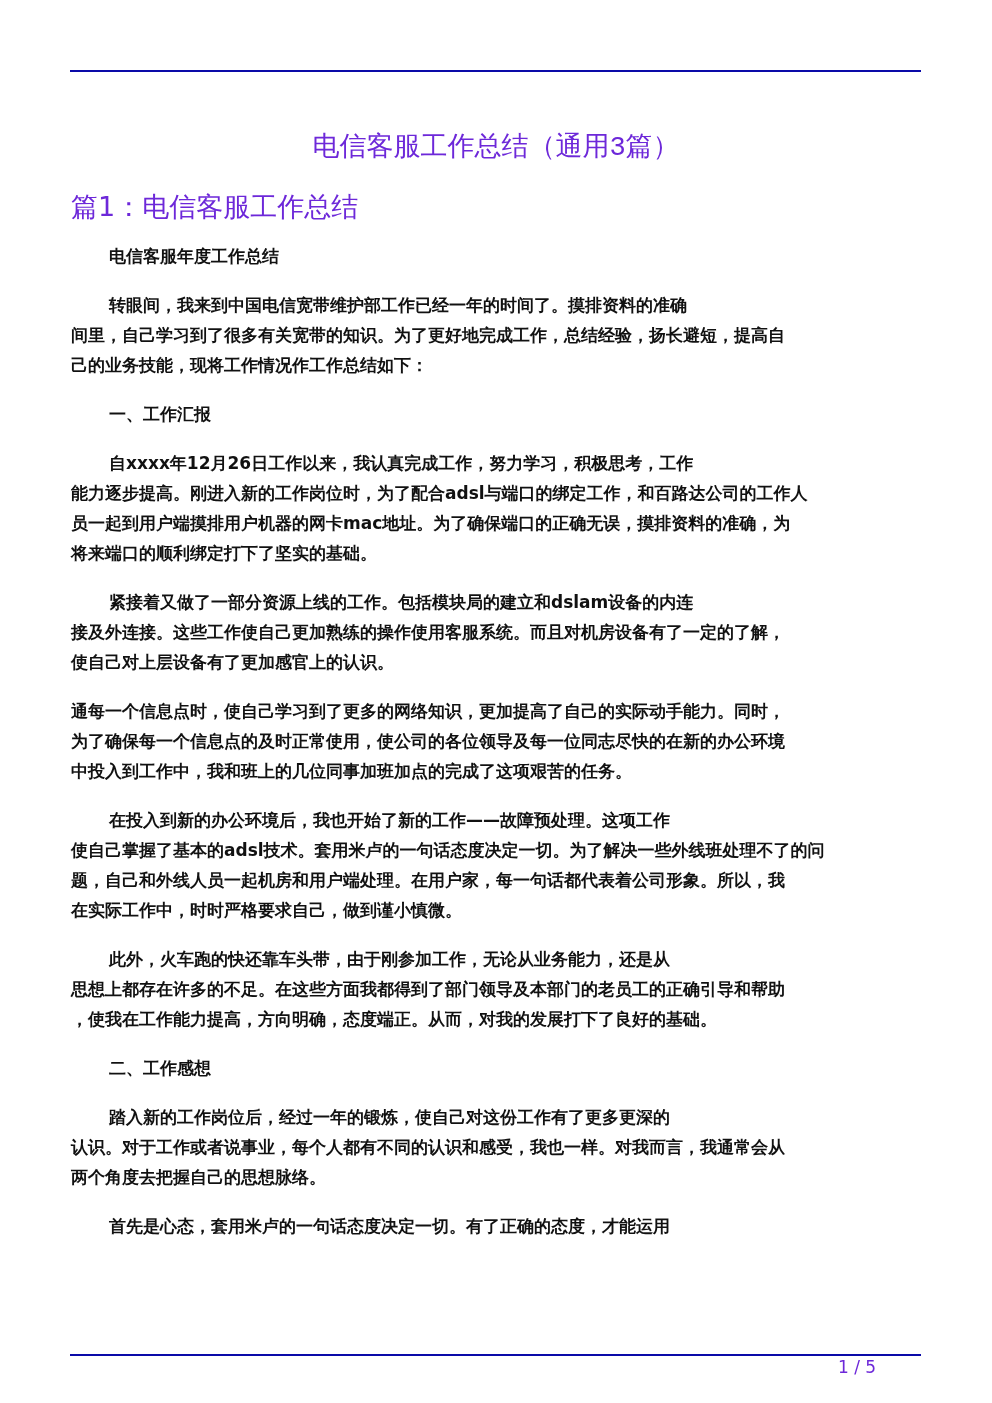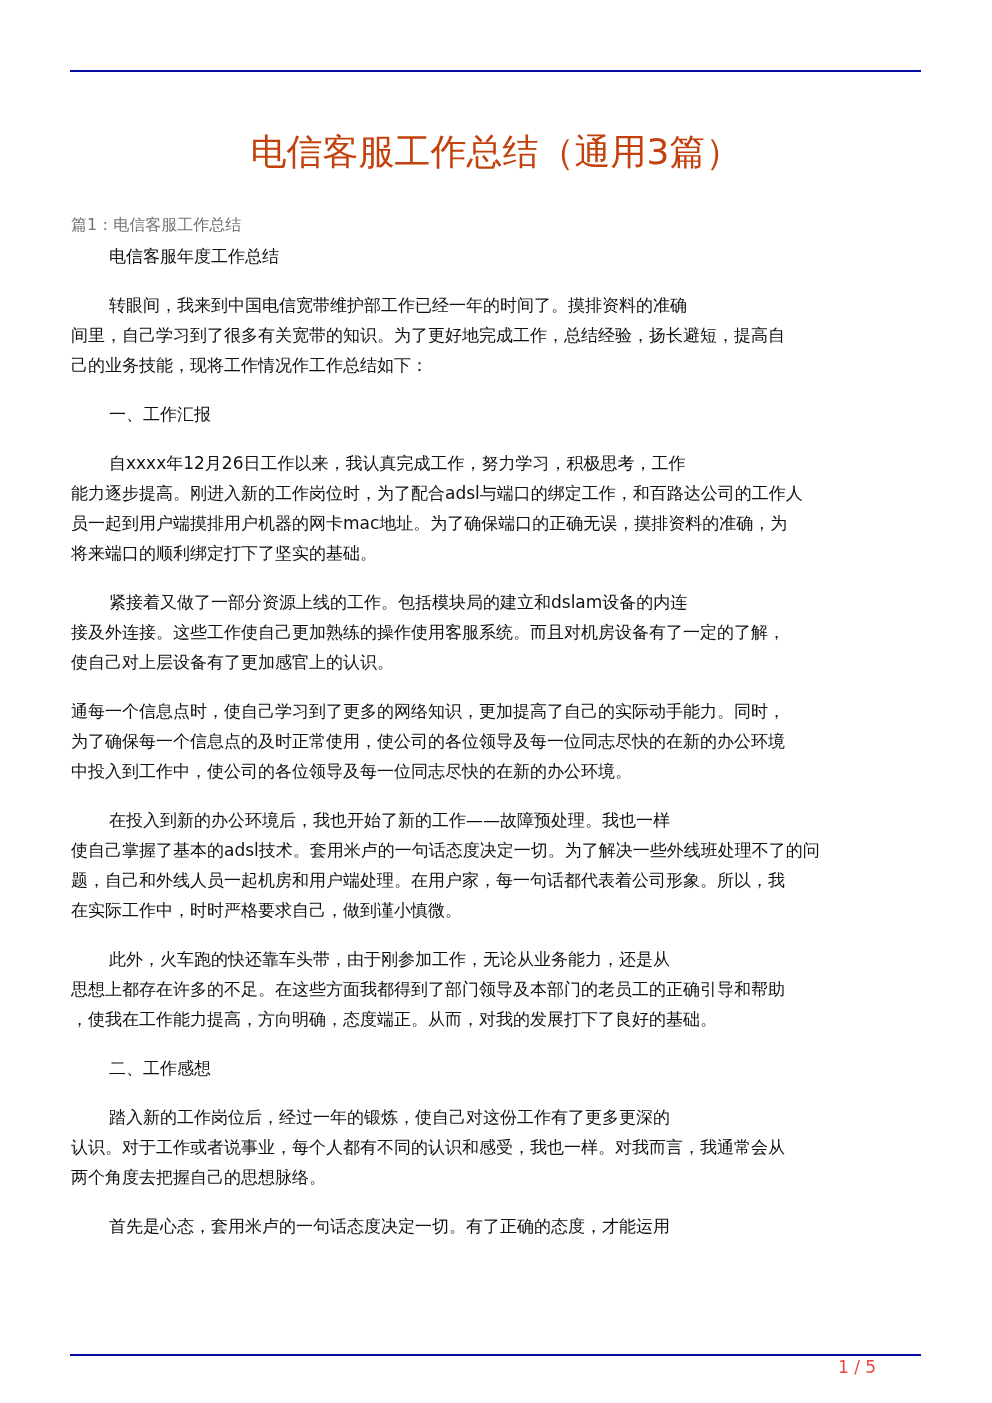--- a/index.html
+++ b/index.html
@@ -2,29 +2,29 @@
 <html><head>
 <meta charset="utf-8">
 <style>
   html, body { margin: 0; padding: 0; background: #ffffff; }
   body { width: 992px; height: 1403px; position: relative; overflow: hidden;
          font-family: "DejaVu Sans", "Liberation Sans", sans-serif; color: #111; }
   .rule { position: absolute; left: 70px; width: 851px; height: 2px; background: #0a0aa8; }
   .rule.top { top: 70px; }
   .rule.bottom { top: 1354px; }
   .doc-title { position: absolute; top: 128px; left: 0; width: 992px; text-align: center;
-               font-size: 36px; color: #c2410c; letter-spacing: 0px; }
-  .section-title { position: absolute; top: 189px; left: 71px; font-size: 16px; color: #737373; margin-top: 26px; }
-  .content { position: absolute; top: 241px; left: 71px; width: 852px; }
+               font-size: 27px; color: #6d28d9; letter-spacing: 0px; font-family: Liberation Mono, monospace; }
+  .section-title { position: absolute; top: 189px; left: 71px; font-size: 27px; color: #6d28d9; }
+  .content { position: absolute; top: 241px; left: 71px; width: 852px; font-weight: bold; }
   .para { font-size: 17px; line-height: 30px; margin: 0 0 19px 0; text-indent: 38px; text-align: justify; }
   .para .line { display: block; white-space: nowrap; }
   .para .line.first { text-indent: 38px; }
   .para .line.cont { text-indent: 0; }
   .para { text-indent: 0; }
-  .page-num { position: absolute; top: 1357px; left: 838px; font-size: 17px; color: #ef4444; }
+  .page-num { position: absolute; top: 1357px; left: 838px; font-size: 17px; color: #6d28d9; }
 </style>
 </head>
 <body>
 
 <div class="rule top"></div>
 
 <div class="doc-title">电信客服工作总结（通用3篇）</div>
 
 <div class="section-title">篇1：电信客服工作总结</div>
 
@@ -47,24 +47,24 @@
     <span class="line cont">将来端口的顺利绑定打下了坚实的基础。</span>
   </p>
   <p class="para">
     <span class="line first">紧接着又做了一部分资源上线的工作。包括模块局的建立和dslam设备的内连</span>
     <span class="line cont">接及外连接。这些工作使自己更加熟练的操作使用客服系统。而且对机房设备有了一定的了解，</span>
     <span class="line cont">使自己对上层设备有了更加感官上的认识。</span>
   </p>
   <p class="para">
     <span class="line cont">通每一个信息点时，使自己学习到了更多的网络知识，更加提高了自己的实际动手能力。同时，</span>
     <span class="line cont">为了确保每一个信息点的及时正常使用，使公司的各位领导及每一位同志尽快的在新的办公环境</span>
-    <span class="line cont">中投入到工作中，使公司的各位领导及每一位同志尽快的在新的办公环境。</span>
+    <span class="line cont">中投入到工作中，我和班上的几位同事加班加点的完成了这项艰苦的任务。</span>
   </p>
   <p class="para">
-    <span class="line first">在投入到新的办公环境后，我也开始了新的工作——故障预处理。我也一样</span>
+    <span class="line first">在投入到新的办公环境后，我也开始了新的工作——故障预处理。这项工作</span>
     <span class="line cont">使自己掌握了基本的adsl技术。套用米卢的一句话态度决定一切。为了解决一些外线班处理不了的问</span>
     <span class="line cont">题，自己和外线人员一起机房和用户端处理。在用户家，每一句话都代表着公司形象。所以，我</span>
     <span class="line cont">在实际工作中，时时严格要求自己，做到谨小慎微。</span>
   </p>
   <p class="para">
     <span class="line first">此外，火车跑的快还靠车头带，由于刚参加工作，无论从业务能力，还是从</span>
     <span class="line cont">思想上都存在许多的不足。在这些方面我都得到了部门领导及本部门的老员工的正确引导和帮助</span>
     <span class="line cont">，使我在工作能力提高，方向明确，态度端正。从而，对我的发展打下了良好的基础。</span>
   </p>
   <p class="para">

